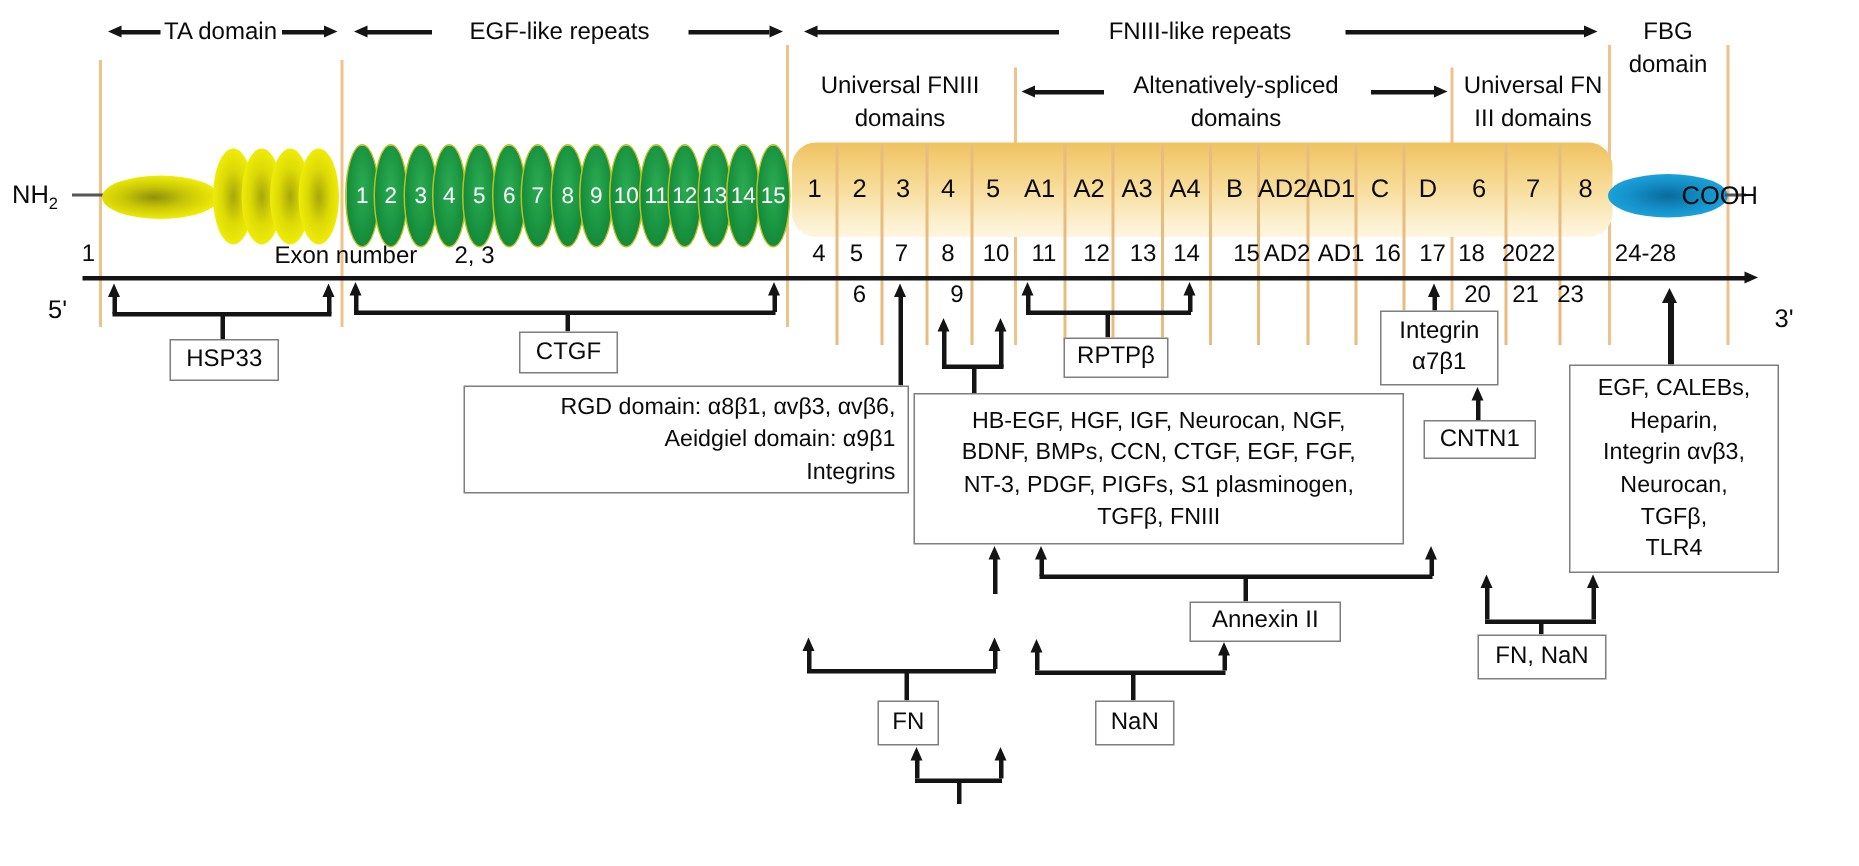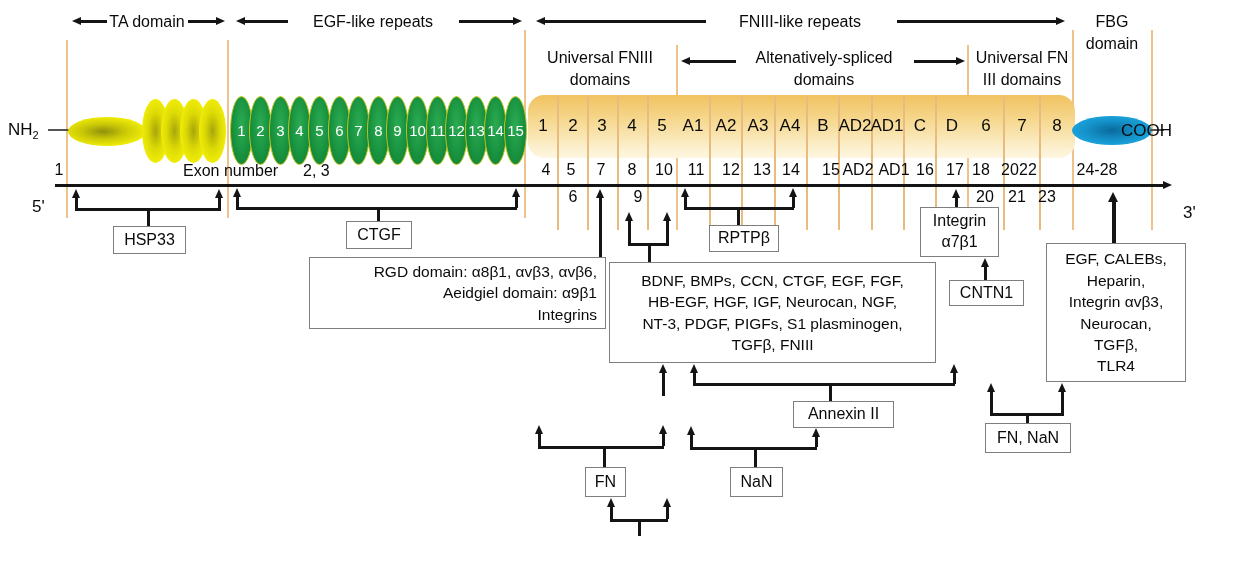--- a/index.html
+++ b/index.html
@@ -278,22 +278,22 @@
       <span>CTGF</span>
     </div>
 
   <div class="abox" style="left:309px;top:257px;width:297px;height:72px;align-items:flex-end;padding-right:8px">
     <div>RGD domain: α8β1, αvβ3, αvβ6,</div>
     <div>Aeidgiel domain: α9β1</div>
     <div>Integrins</div>
   </div>
 
   <div class="abox" style="left:609px;top:262px;width:327px;height:101px">
+    <div>HB-EGF, HGF, IGF, Neurocan, NGF,</div>
     <div>BDNF, BMPs, CCN,  CTGF, EGF, FGF,</div>
-    <div>HB-EGF, HGF, IGF, Neurocan, NGF,</div>
     <div>NT-3, PDGF, PIGFs, S1 plasminogen,</div>
     <div>TGFβ, FNIII</div>
   </div>
 
   <div class="abox" style="left:709px;top:225px;width:70px;height:27px;font-size:16px">
       <span>RPTPβ</span>
     </div>
 
   <div class="abox" style="left:920px;top:207px;width:79px;height:50px;font-size:16px;line-height:1.3">
     <div>Integrin</div>

